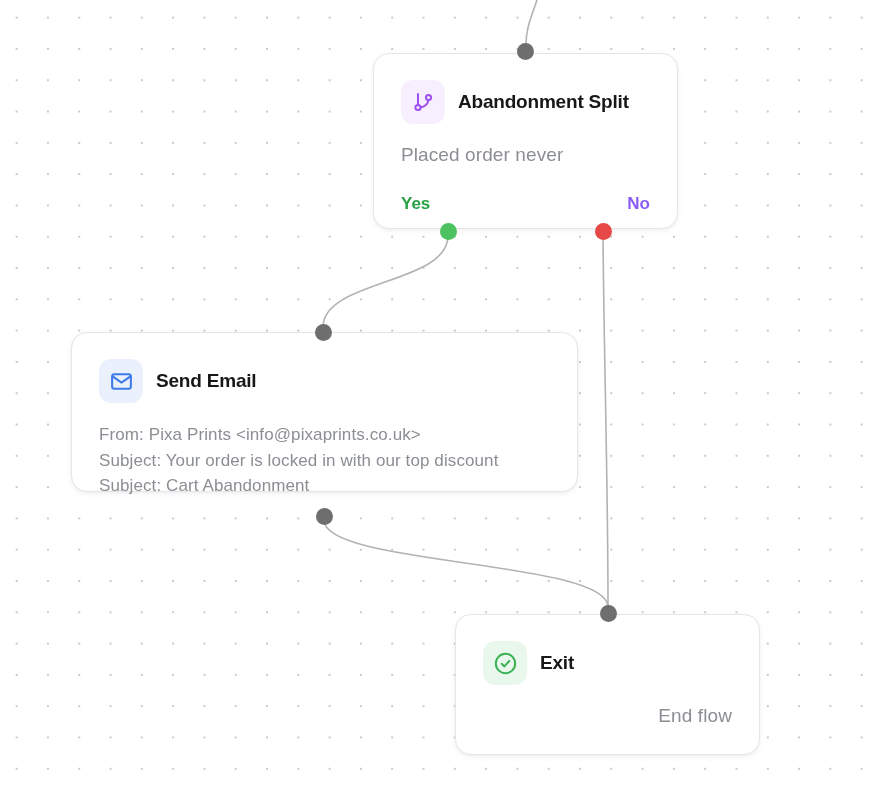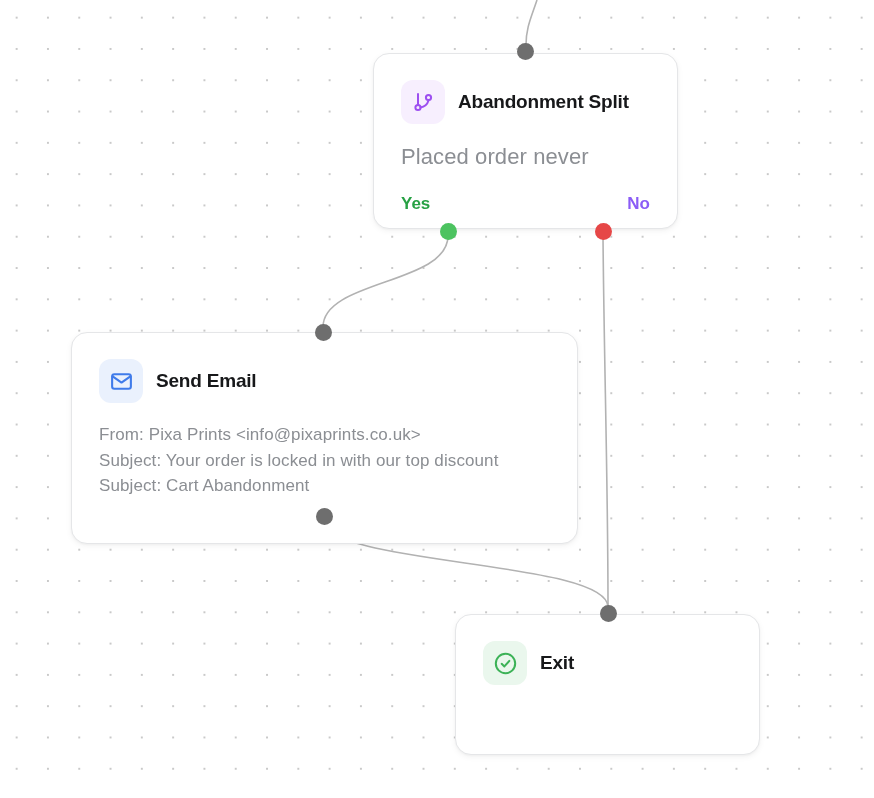--- a/index.html
+++ b/index.html
@@ -31,21 +31,21 @@
 
   .node {
     position: absolute;
     background: #ffffff;
     border: 1px solid #e5e6e8;
     border-radius: 16px;
     box-shadow: 0 2px 6px rgba(0,0,0,0.05), 0 1px 2px rgba(0,0,0,0.03);
     z-index: 2;
   }
   .node-cs   { left: 373px; top: 53px;  width: 305px; height: 176px; }
-  .node-se   { left: 71px;  top: 332px; width: 507px; height: 212px; }
+  .node-se   { left: 71px;  top: 332px; width: 507px; height: 160px; }
   .node-exit { left: 455px; top: 614px; width: 305px; height: 141px; text-align: right; }
 
   .node-header {
     display: flex;
     align-items: center;
     gap: 13px;
     padding: 26px 27px 0 27px;
   }
   .badge {
     width: 44px; height: 44px;
@@ -61,21 +61,21 @@
 
   .node-title {
     font-size: 19px;
     font-weight: 700;
     color: #17181a;
     letter-spacing: -0.2px;
   }
 
   .node-subtitle {
     padding: 20px 27px 0 27px;
-    font-size: 22px;
+    font-size: 19px;
     color: #8b8e93;
     letter-spacing: 0.1px;
   }
 
   .email-lines {
     padding: 19px 27px 0 27px;
     font-size: 17px;
     line-height: 25.5px;
     color: #8b8e93;
     letter-spacing: 0.1px;
@@ -163,20 +163,21 @@
   <div class="node node-exit">
     <div class="node-header">
       <span class="badge badge-green">
         <svg width="27" height="27" viewBox="0 0 24 24" fill="none" stroke="#3cb257" stroke-width="1.8" stroke-linecap="round" stroke-linejoin="round">
           <circle cx="12" cy="12" r="8.6"></circle>
           <path d="M8.6 12.3 L11 14.6 L15.4 9.7"></path>
         </svg>
       </span>
       <span class="node-title">Exit</span>
     </div>
+    <div class="node-subtitle">End flow</div>
   </div>
 
   <div class="handle handle-gray h-cs-top"></div>
   <div class="handle handle-green h-cs-yes"></div>
   <div class="handle handle-red h-cs-no"></div>
   <div class="handle handle-gray h-se-top"></div>
   <div class="handle handle-gray h-se-bot"></div>
   <div class="handle handle-gray h-exit-top"></div>
 
 </div>

